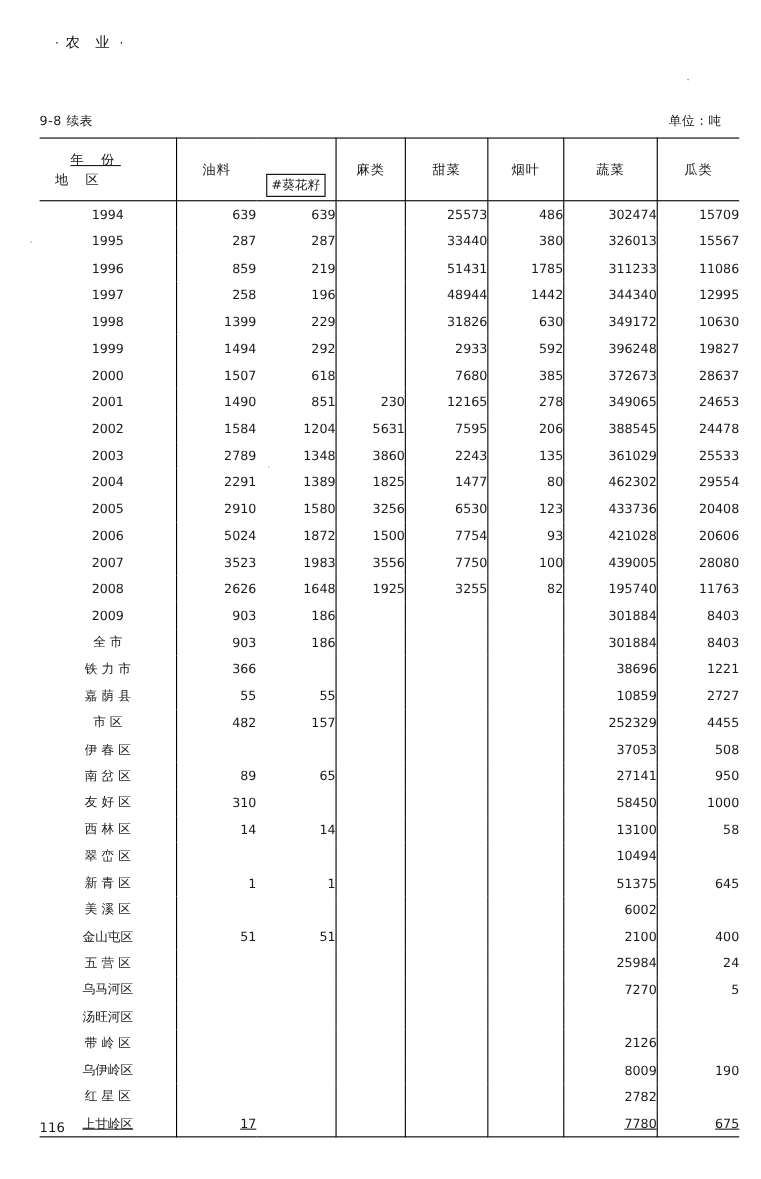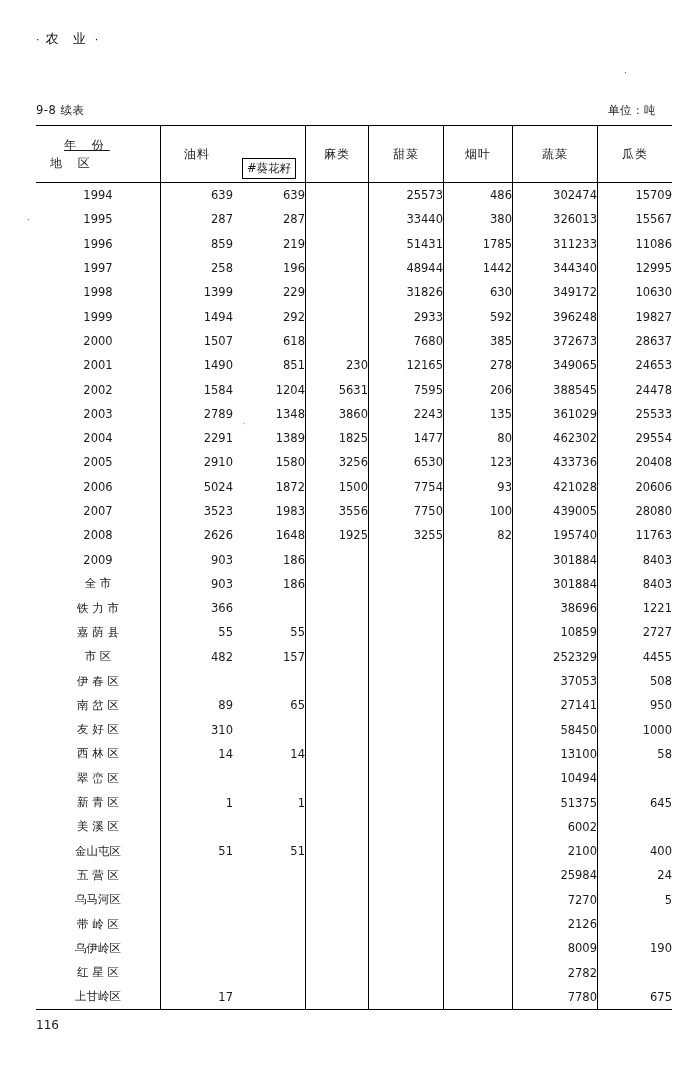--- a/index.html
+++ b/index.html
@@ -18,21 +18,21 @@
   .page {
     position: relative;
     width: 692px;
     height: 1072px;
     box-sizing: border-box;
     padding: 0;
   }
   
   .running-head {
     position: absolute;
-    left: 36px;
+    left: 50px;
     top: 30px;
     font-size: 13px;
     letter-spacing: 2px;
     color: #111;
   }
   .running-head .dot {
     font-size: 11px;
     vertical-align: middle;
   }
   .running-head .rh-text {
@@ -139,20 +139,21 @@
   }
   td.area-cell.year { letter-spacing: 0px; }
   td.area-cell.name { letter-spacing: 0px; }
   td.num {
     text-align: right;
     padding-right: 10px;
     font-variant-numeric: tabular-nums;
   }
   tbody tr:last-child td {
     border-bottom: 1.6px solid #000;
+    text-decoration: underline;
   }
   .page-num {
     position: absolute;
     left: 36px;
     top: 1018px;
     font-size: 12px;
   }
 </style>
 </head>
 <body>
@@ -499,20 +500,30 @@
           <td class="col-area vline-r area-cell name">乌马河区</td>
           <td class="col-oil num"></td>
           <td class="col-sun vline-r num"></td>
           <td class="col-ma vline-r num"></td>
           <td class="col-beet vline-r num"></td>
           <td class="col-tob vline-r num"></td>
           <td class="col-veg vline-r num">7270</td>
           <td class="col-mel num">5</td>
         </tr>
         <tr>
+          <td class="col-area vline-r area-cell name">汤旺河区</td>
+          <td class="col-oil num"></td>
+          <td class="col-sun vline-r num"></td>
+          <td class="col-ma vline-r num"></td>
+          <td class="col-beet vline-r num"></td>
+          <td class="col-tob vline-r num"></td>
+          <td class="col-veg vline-r num"></td>
+          <td class="col-mel num"></td>
+        </tr>
+        <tr>
           <td class="col-area vline-r area-cell name">带 岭 区</td>
           <td class="col-oil num"></td>
           <td class="col-sun vline-r num"></td>
           <td class="col-ma vline-r num"></td>
           <td class="col-beet vline-r num"></td>
           <td class="col-tob vline-r num"></td>
           <td class="col-veg vline-r num">2126</td>
           <td class="col-mel num"></td>
         </tr>
         <tr>

